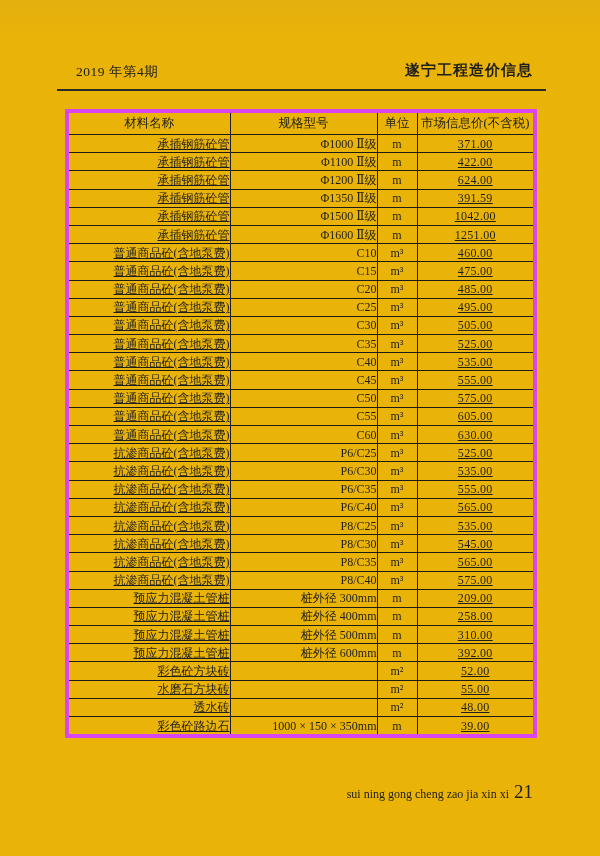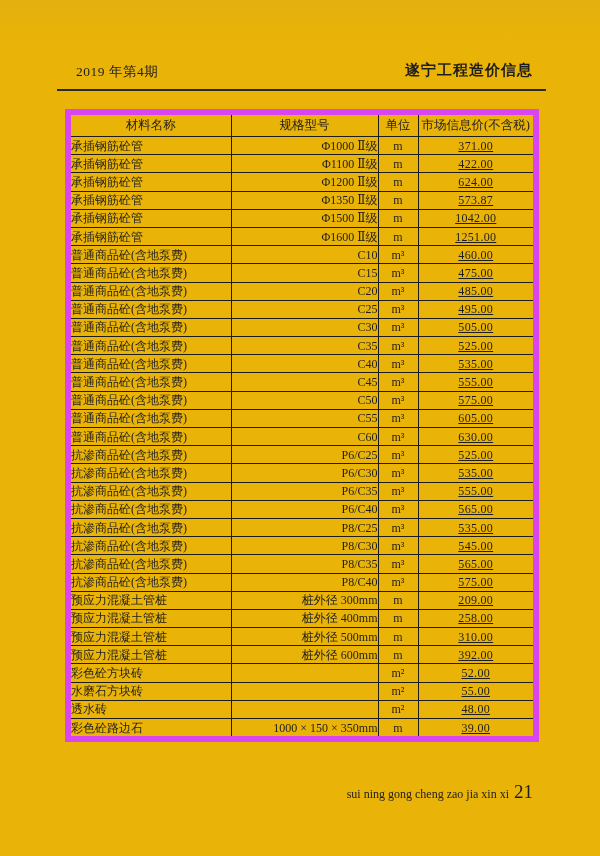--- a/index.html
+++ b/index.html
@@ -50,40 +50,40 @@
     height: 1.5px;
     background: #2a2a28;
   }
   table.price-table {
     position: absolute;
     left: 65px;
     top: 109px;
     width: 468px;
     border-collapse: collapse;
     table-layout: fixed;
-    border: 6px solid #d946ef;
+    border: 4px solid #d946ef;
     font-size: 12px;
   }
   .price-table th, .price-table td {
     border: 1px solid #1c1c1a;
     padding: 0;
     line-height: 1;
     overflow: hidden;
     white-space: nowrap;
     font-weight: normal;
   }
   .price-table thead th {
     height: 21px;
     text-align: center;
     font-size: 12.5px;
   }
   .price-table tbody td {
     height: 17.2px;
   }
-  .td-name  { text-align: left;  padding-left: 5px; }
+  .td-name  { text-align: right;  padding-left: 5px; text-decoration: underline; }
   .td-spec  { text-align: right;  padding-left: 8px; }
   .td-unit  { text-align: center; }
   .td-price { text-align: center; letter-spacing: 0.3px; text-decoration: underline; }
   .page-footer {
     position: absolute;
     top: 781px;
     right: 67px;
     font-size: 12px;
     white-space: nowrap;
     color: #222220;
@@ -135,21 +135,21 @@
         <tr>
           <td class="td-name">承插钢筋砼管</td>
           <td class="td-spec">Φ1200 Ⅱ级</td>
           <td class="td-unit">m</td>
           <td class="td-price">624.00</td>
         </tr>
         <tr>
           <td class="td-name">承插钢筋砼管</td>
           <td class="td-spec">Φ1350 Ⅱ级</td>
           <td class="td-unit">m</td>
-          <td class="td-price">573.87</td>
+          <td class="td-price">391.59</td>
         </tr>
         <tr>
           <td class="td-name">承插钢筋砼管</td>
           <td class="td-spec">Φ1500 Ⅱ级</td>
           <td class="td-unit">m</td>
           <td class="td-price">1042.00</td>
         </tr>
         <tr>
           <td class="td-name">承插钢筋砼管</td>
           <td class="td-spec">Φ1600 Ⅱ级</td>

